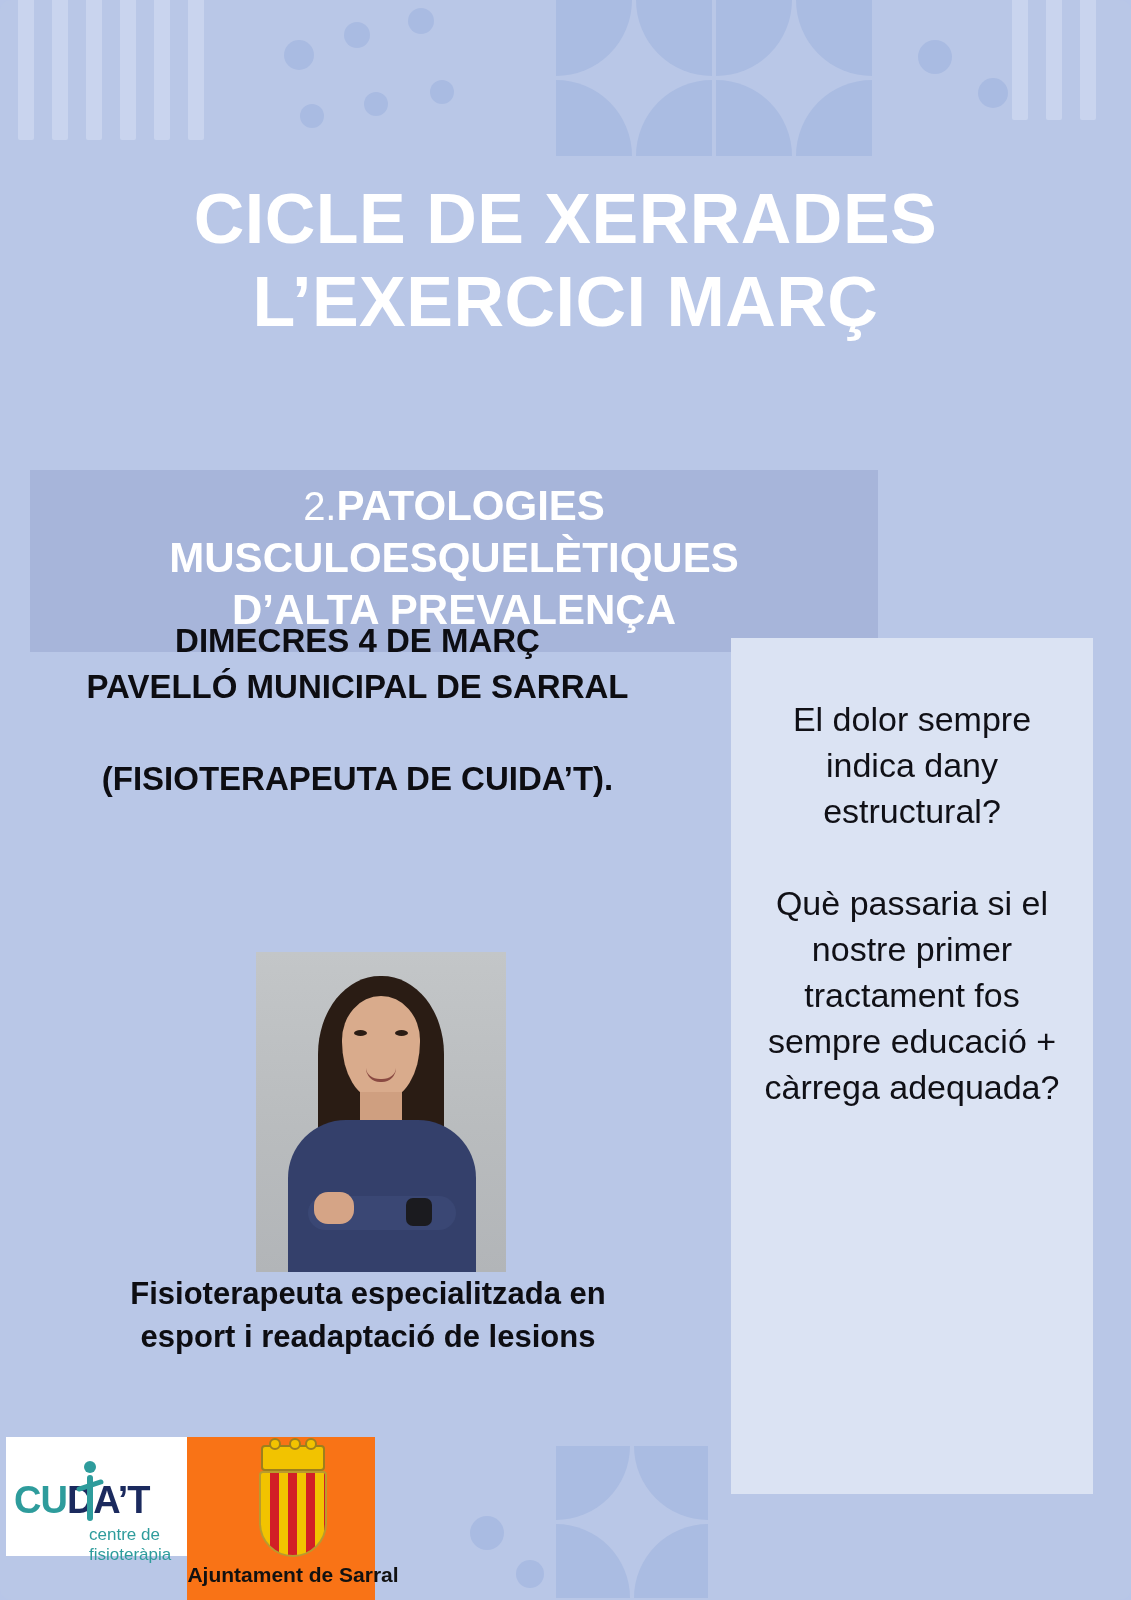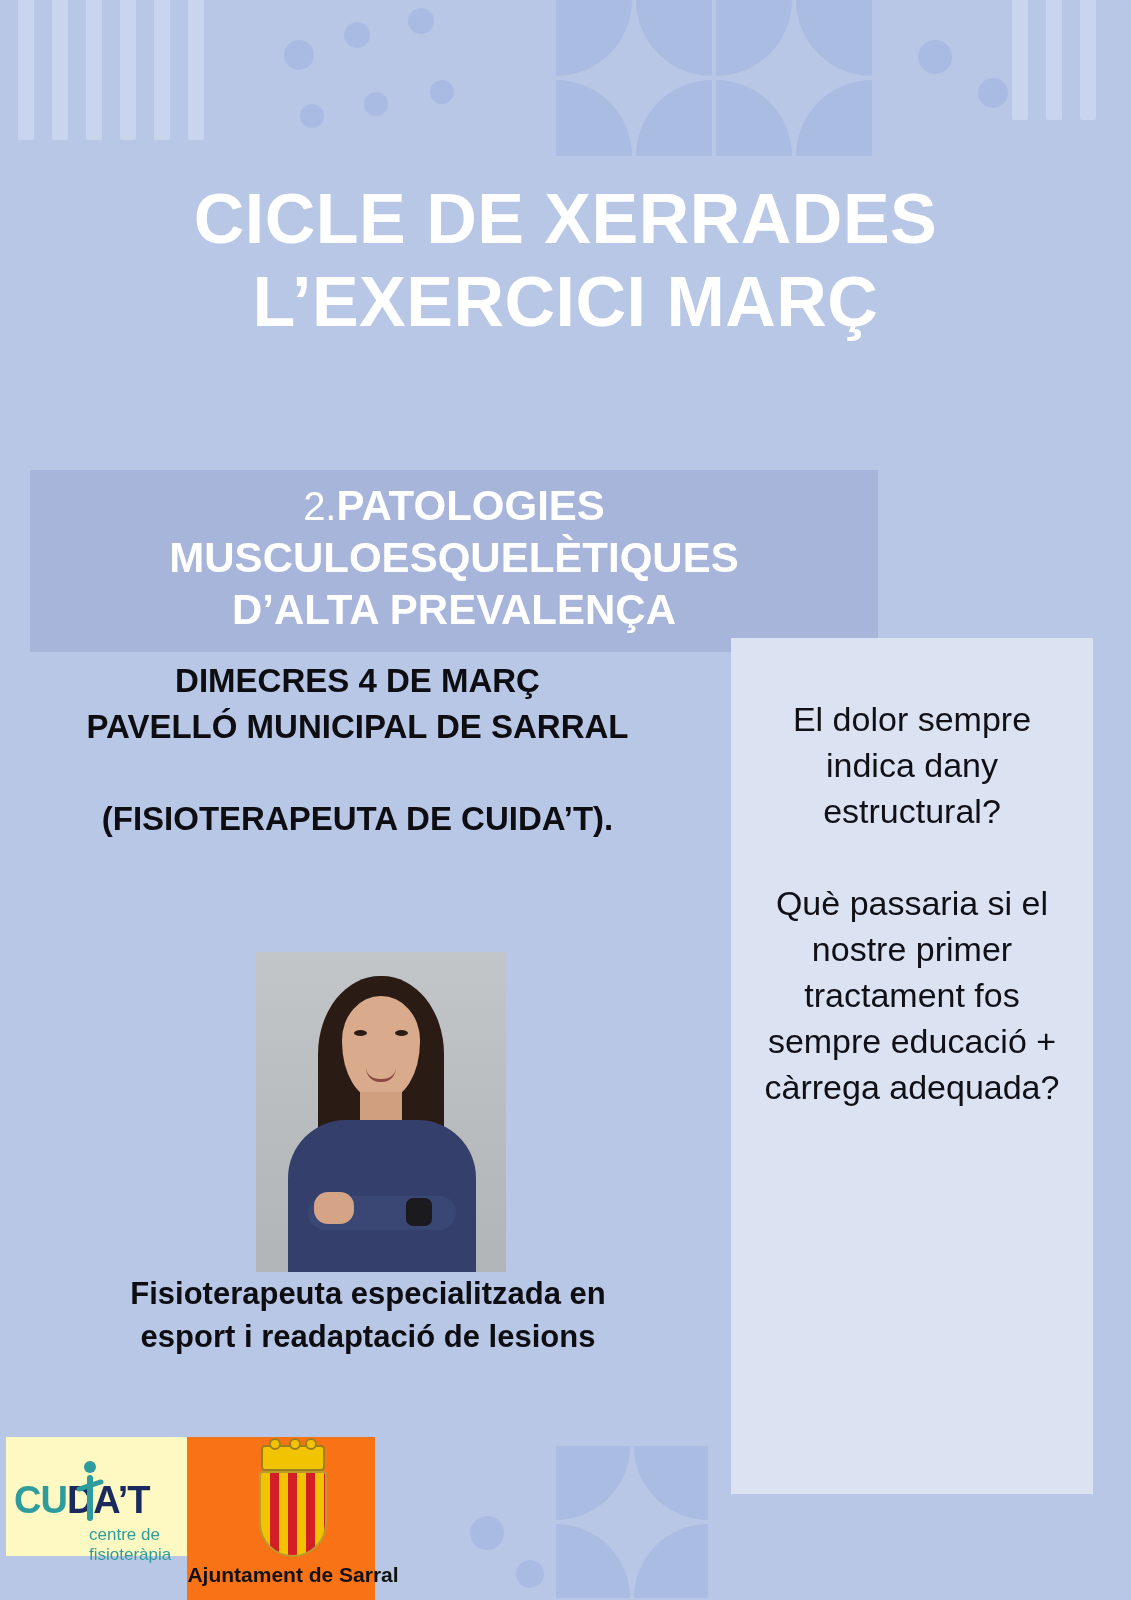--- a/index.html
+++ b/index.html
@@ -77,21 +77,21 @@
     line-height: 52px;
   }
   .subtitle-band .num {
     font-weight: normal;
     font-size: 40px;
   }
 
   
   .details {
     position: absolute;
-    top: 658px;
+    top: 618px;
     left: 0;
     width: 715px;
     text-align: center;
     color: #0d0d12;
     font-weight: bold;
     font-size: 33px;
     line-height: 46px;
   }
   .details .gap { height: 46px; }
 
@@ -218,21 +218,21 @@
   .questions p { margin: 0; }
   .questions .spacer { height: 46px; }
 
   
   .logo-cuidat {
     position: absolute;
     left: 6px;
     top: 1437px;
     width: 190px;
     height: 119px;
-    background: #fef9c3;
+    background: #ffffff;
   }
   .cuidat-word {
     position: absolute;
     left: 8px;
     top: 42px;
     font-weight: bold;
     font-size: 38px;
     letter-spacing: -1px;
     color: #1b2a5e;
     white-space: nowrap;

